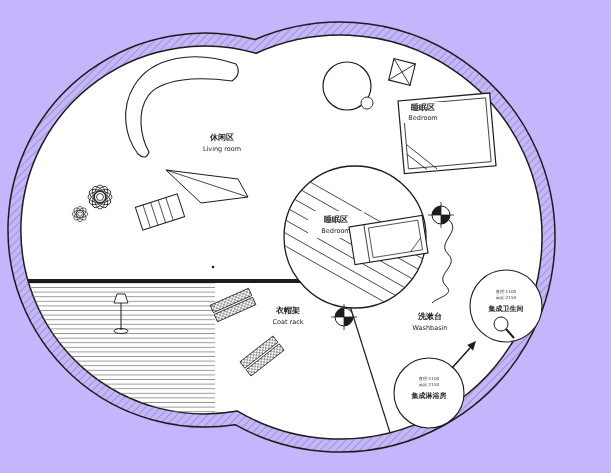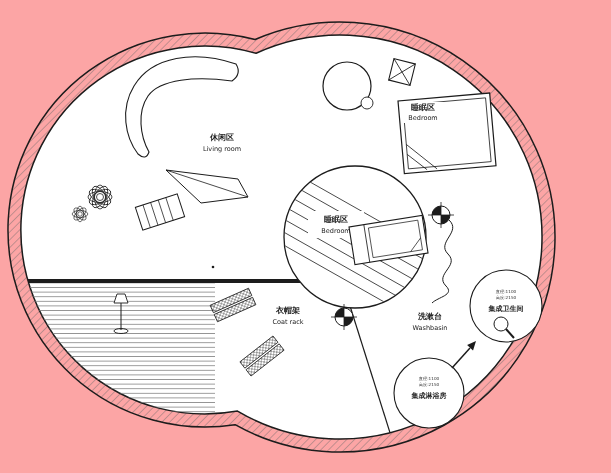--- a/index.html
+++ b/index.html
@@ -1,16 +1,16 @@
 <!DOCTYPE html>
 <html><head>
 <meta charset="utf-8">
 <style>
   html,body{margin:0;padding:0;background:#ffffff;}
-  .stage{position:relative;width:611px;height:473px;background:#fca5a5;overflow:hidden;
+  .stage{position:relative;width:611px;height:473px;background:#c4b5fd;overflow:hidden;
          font-family:"DejaVu Sans",sans-serif;}
   svg{display:block;}
   text{fill:#1c1c1c;}
   .zh{font-size:8px;font-weight:600;}
   .en{font-size:6.5px;font-weight:400;}
   .pod-title{font-size:7px;font-weight:700;}
   .pod-spec{font-size:4.2px;font-weight:400;fill:#333;}
 </style>
 </head>
 <body>

